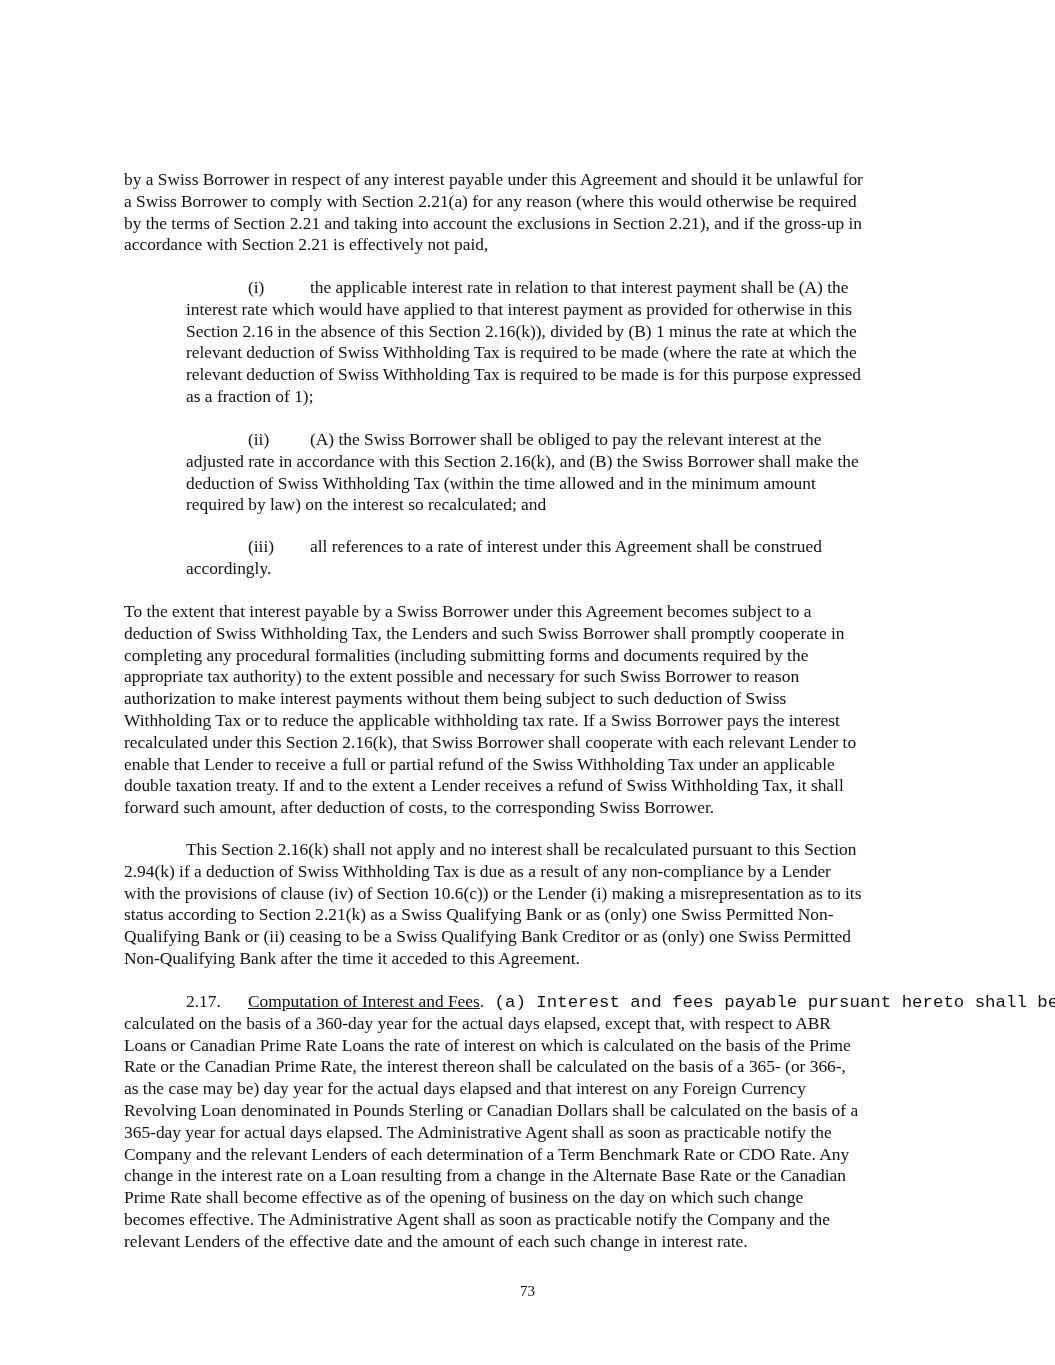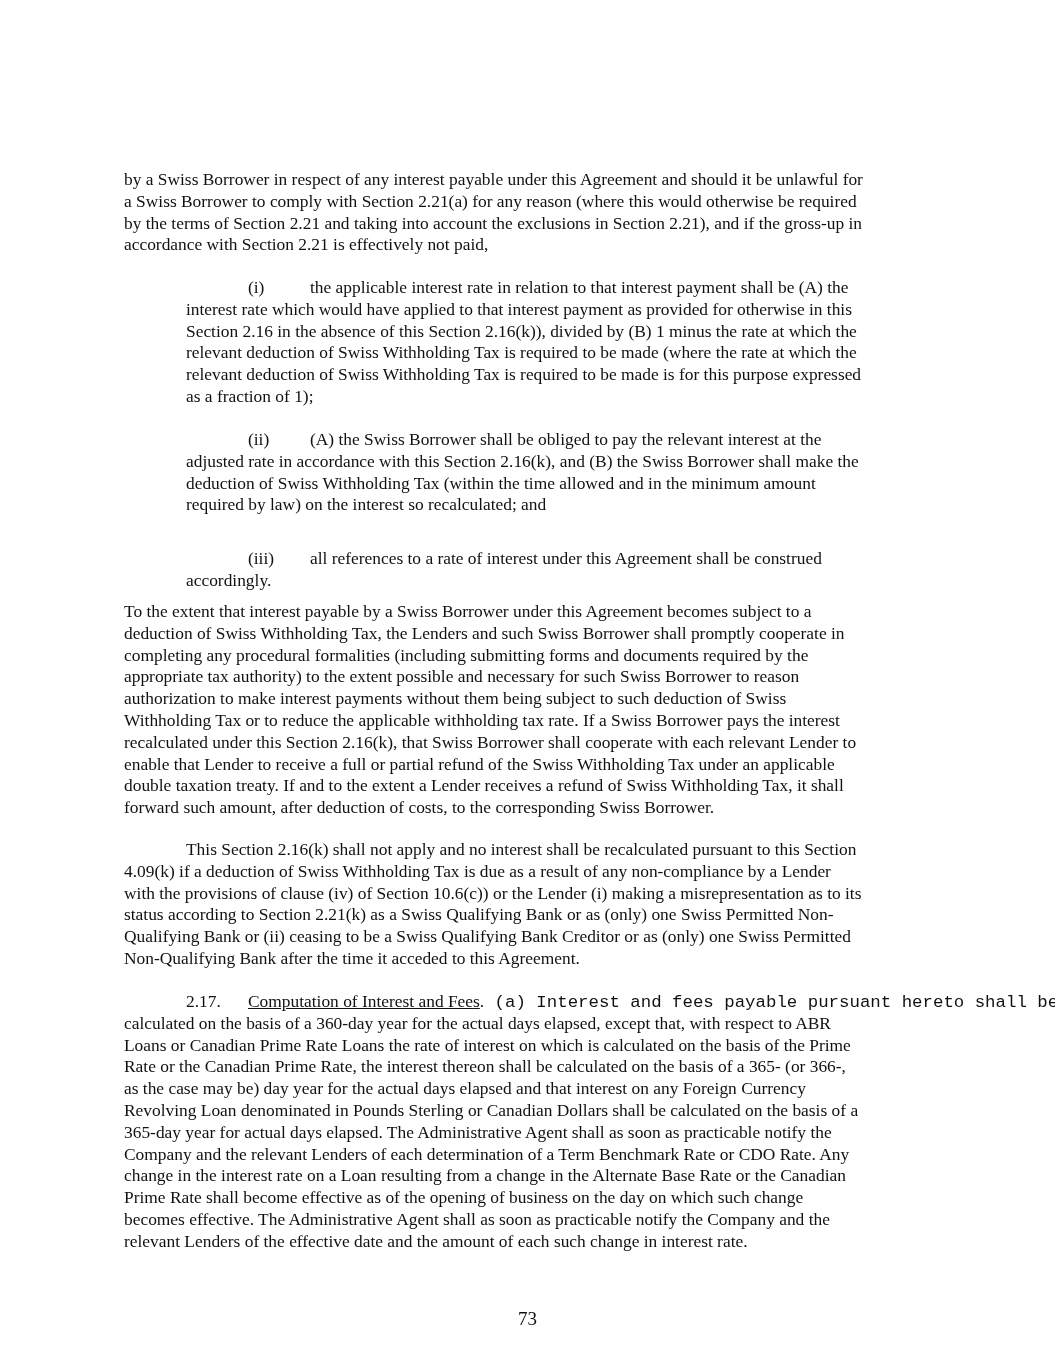--- a/index.html
+++ b/index.html
@@ -7,21 +7,21 @@
   .page {
     position: absolute; left: 0; top: 0; width: 1055px; height: 1365px;
     font-family: "Liberation Serif", "DejaVu Serif", serif;
     font-size: 17.4px; color: #111111;
   }
   .para { position: absolute; left: 124px; width: 820px; margin-top: 44px; }
   .para.indented { left: 186px; width: 760px; }
   .line { height: 21.8px; line-height: 21.8px; white-space: nowrap; }
   .tab-gap { display: inline-block; }
   .u { text-decoration: underline; }
-  .page-number { position: absolute; left: 0; width: 1055px; top: 1283px; text-align: center; font-size: 19px; margin-top: 25px; }
+  .page-number { position: absolute; left: 0; width: 1055px; top: 1283px; text-align: center; font-size: 15px; }
 </style>
 </head>
 <body>
 
 <div class="page">
 
   <div class="para" style="top:125px;">
     <div class="line">by a Swiss Borrower in respect of any interest payable under this Agreement and should it be unlawful for</div>
     <div class="line">a Swiss Borrower to comply with Section 2.21(a) for any reason (where this would otherwise be required</div>
     <div class="line">by the terms of Section 2.21 and taking into account the exclusions in Section 2.21), and if the gross-up in</div>
@@ -41,21 +41,21 @@
 
   <div class="para indented" style="top:385px;">
     <div class="line">
       <span class="tab-gap" style="width:62px;"></span><span style="display:inline-block;width:62px;">(ii)</span><span>(A) the Swiss Borrower shall be obliged to pay the relevant interest at the</span>
     </div>
     <div class="line">adjusted rate in accordance with this Section 2.16(k), and (B) the Swiss Borrower shall make the</div>
     <div class="line">deduction of Swiss Withholding Tax (within the time allowed and in the minimum amount</div>
     <div class="line">required by law) on the interest so recalculated; and</div>
   </div>
 
-  <div class="para indented" style="top:504px;">
+  <div class="para indented" style="top:492px;">
     <div class="line">
       <span class="tab-gap" style="width:62px;"></span><span style="display:inline-block;width:62px;">(iii)</span><span>all references to a rate of interest under this Agreement shall be construed</span>
     </div>
     <div class="line">accordingly.</div>
   </div>
 
   <div class="para" style="top:557px;">
     <div class="line">To the extent that interest payable by a Swiss Borrower under this Agreement becomes subject to a</div>
     <div class="line">deduction of Swiss Withholding Tax, the Lenders and such Swiss Borrower shall promptly cooperate in</div>
     <div class="line">completing any procedural formalities (including submitting forms and documents required by the</div>
@@ -65,21 +65,21 @@
     <div class="line">recalculated under this Section 2.16(k), that Swiss Borrower shall cooperate with each relevant Lender to</div>
     <div class="line">enable that Lender to receive a full or partial refund of the Swiss Withholding Tax under an applicable</div>
     <div class="line">double taxation treaty. If and to the extent a Lender receives a refund of Swiss Withholding Tax, it shall</div>
     <div class="line">forward such amount, after deduction of costs, to the corresponding Swiss Borrower.</div>
   </div>
 
   <div class="para" style="top:795px;">
     <div class="line">
       <span class="tab-gap" style="width:62px;"></span><span>This Section 2.16(k) shall not apply and no interest shall be recalculated pursuant to this Section</span>
     </div>
-    <div class="line">4.09(k) if a deduction of Swiss Withholding Tax is due as a result of any non-compliance by a Lender</div>
+    <div class="line">2.94(k) if a deduction of Swiss Withholding Tax is due as a result of any non-compliance by a Lender</div>
     <div class="line">with the provisions of clause (iv) of Section 10.6(c)) or the Lender (i) making a misrepresentation as to its</div>
     <div class="line">status according to Section 2.21(k) as a Swiss Qualifying Bank or as (only) one Swiss Permitted Non-</div>
     <div class="line">Qualifying Bank or (ii) ceasing to be a  Swiss Qualifying Bank Creditor or as (only) one Swiss Permitted</div>
     <div class="line">Non-Qualifying Bank after the time it acceded to this Agreement.</div>
   </div>
 
   <div class="para" style="top:947px;">
     <div class="line">
       <span class="tab-gap" style="width:62px;"></span><span style="display:inline-block;width:62px;">2.17.</span><span class="u">Computation of Interest and Fees</span><span>.</span><span style="white-space:pre;font-family:Liberation Mono, monospace;"> (a) Interest and fees payable pursuant hereto shall be</span>
     </div>

